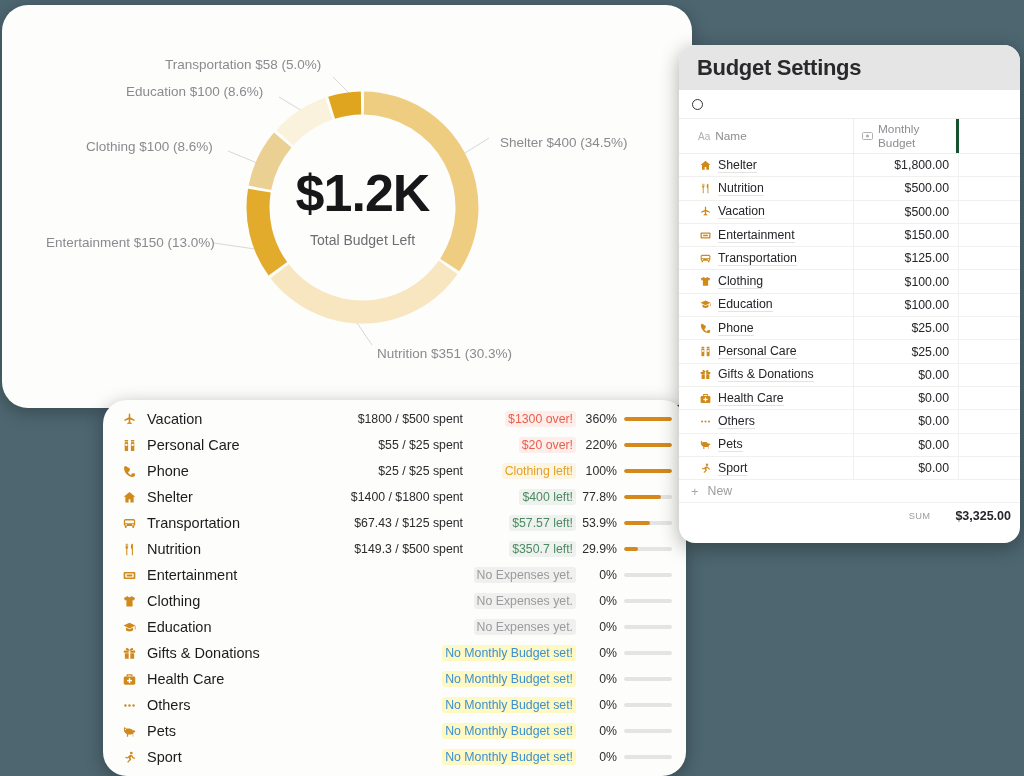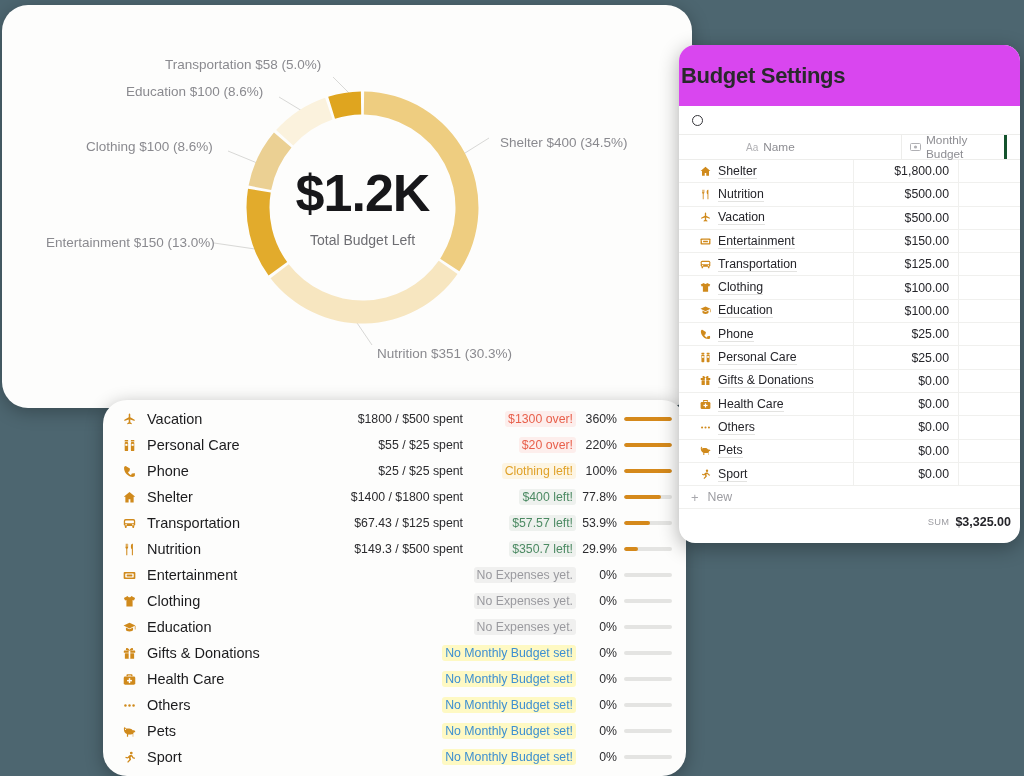--- a/index.html
+++ b/index.html
@@ -167,25 +167,25 @@
     top: 45px;
     width: 341px;
     height: 498px;
     background: #ffffff;
     border-radius: 16px;
     box-shadow: 0 5px 20px rgba(0,0,0,0.32);
     overflow: hidden;
   }
 
   #settings-header {
-    height: 61px;
-    background: #d946ef;
-    display: flex;
-    align-items: center;
-    padding-left: 2px;
+    height: 45px;
+    background: #e5e5e5;
+    display: flex;
+    align-items: center;
+    padding-left: 18px;
   }
   #settings-title {
     font-size: 22px;
     font-weight: 700;
     color: #29292c;
     letter-spacing: -0.3px;
   }
 
   #settings-subbar {
     height: 28px;
@@ -195,27 +195,26 @@
     background: #fff;
   }
   .circle-icon {
     width: 11px; height: 11px;
     border: 1.6px solid #35353a;
     border-radius: 50%;
   }
 
   .tbl-head {
     display: flex;
-    height: 26px;
+    height: 36px;
     align-items: center;
     border-top: 1px solid #ededeb;
     border-bottom: 1px solid #ededeb;
     font-size: 11.8px;
     color: #8d8d92;
-    padding-left: 48px;
   }
   .th-name {
     flex: 0 0 175px;
     display: flex;
     align-items: center;
     padding-left: 19px;
     border-right: 1px solid #ededeb;
     height: 100%;
   }
   .th-budget {
@@ -285,20 +284,21 @@
   .tbl-new .plus { margin-right: 9px; font-size: 13px; color: #a8a8ad; }
 
   .tbl-sum {
     display: flex;
     align-items: center;
     justify-content: flex-end;
     height: 26px;
     padding-right: 9px;
     font-size: 12.5px;
     color: #25252a;
+    gap: 19px;
   }
   .tbl-sum .sumlabel {
     font-size: 9.3px;
     color: #9c9ca1;
     margin-right: 6px;
     letter-spacing: 0.3px;
   }
   .tbl-sum .sumval { font-weight: 700; }
 </style>
 </head>

